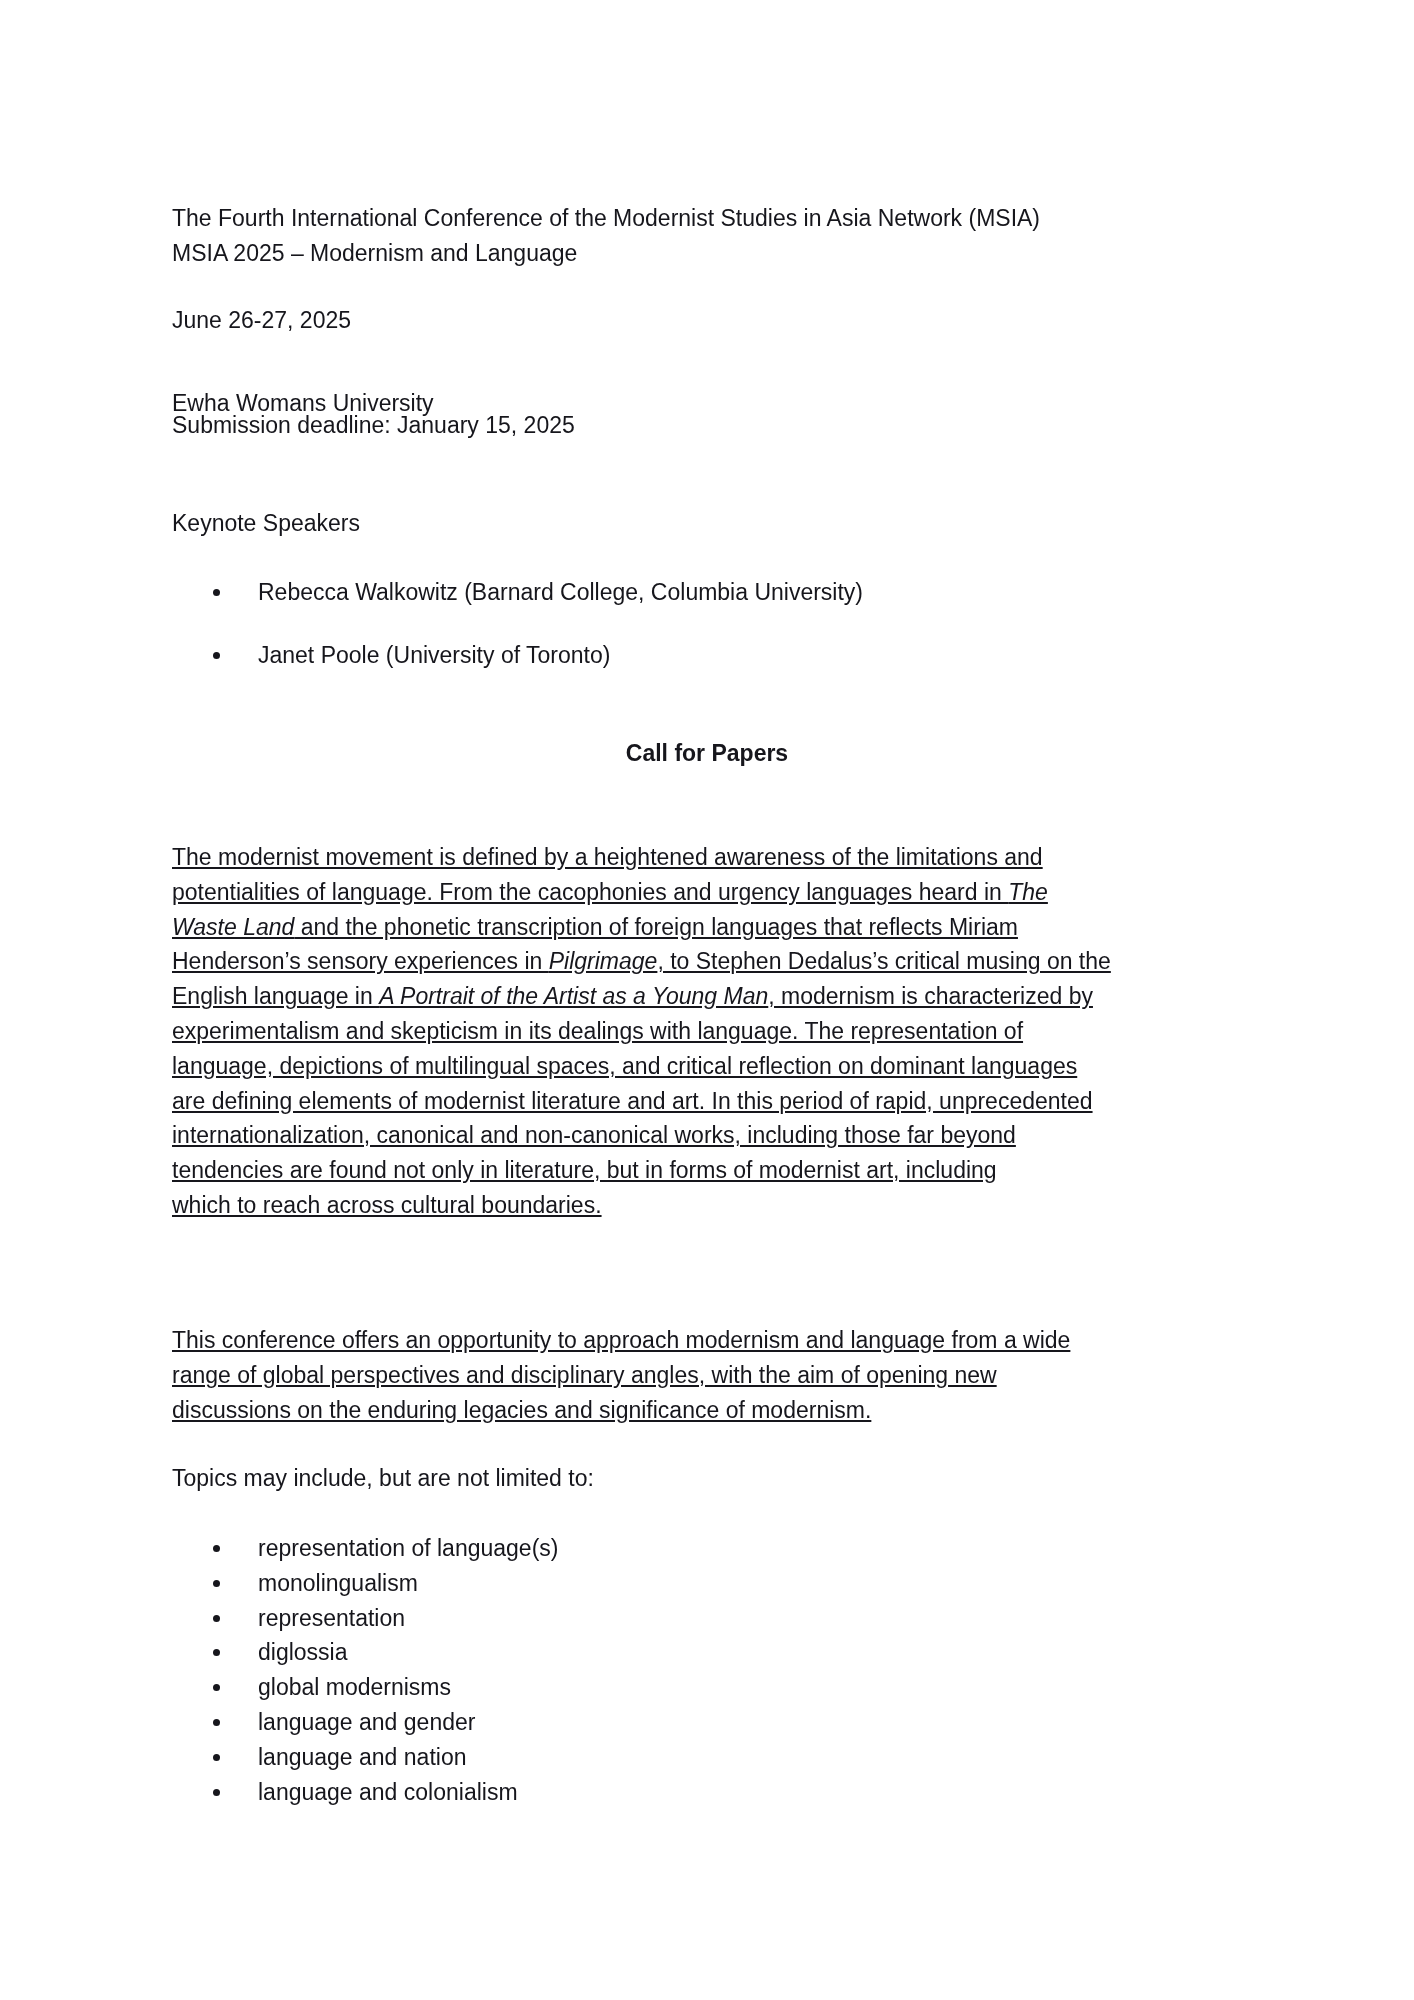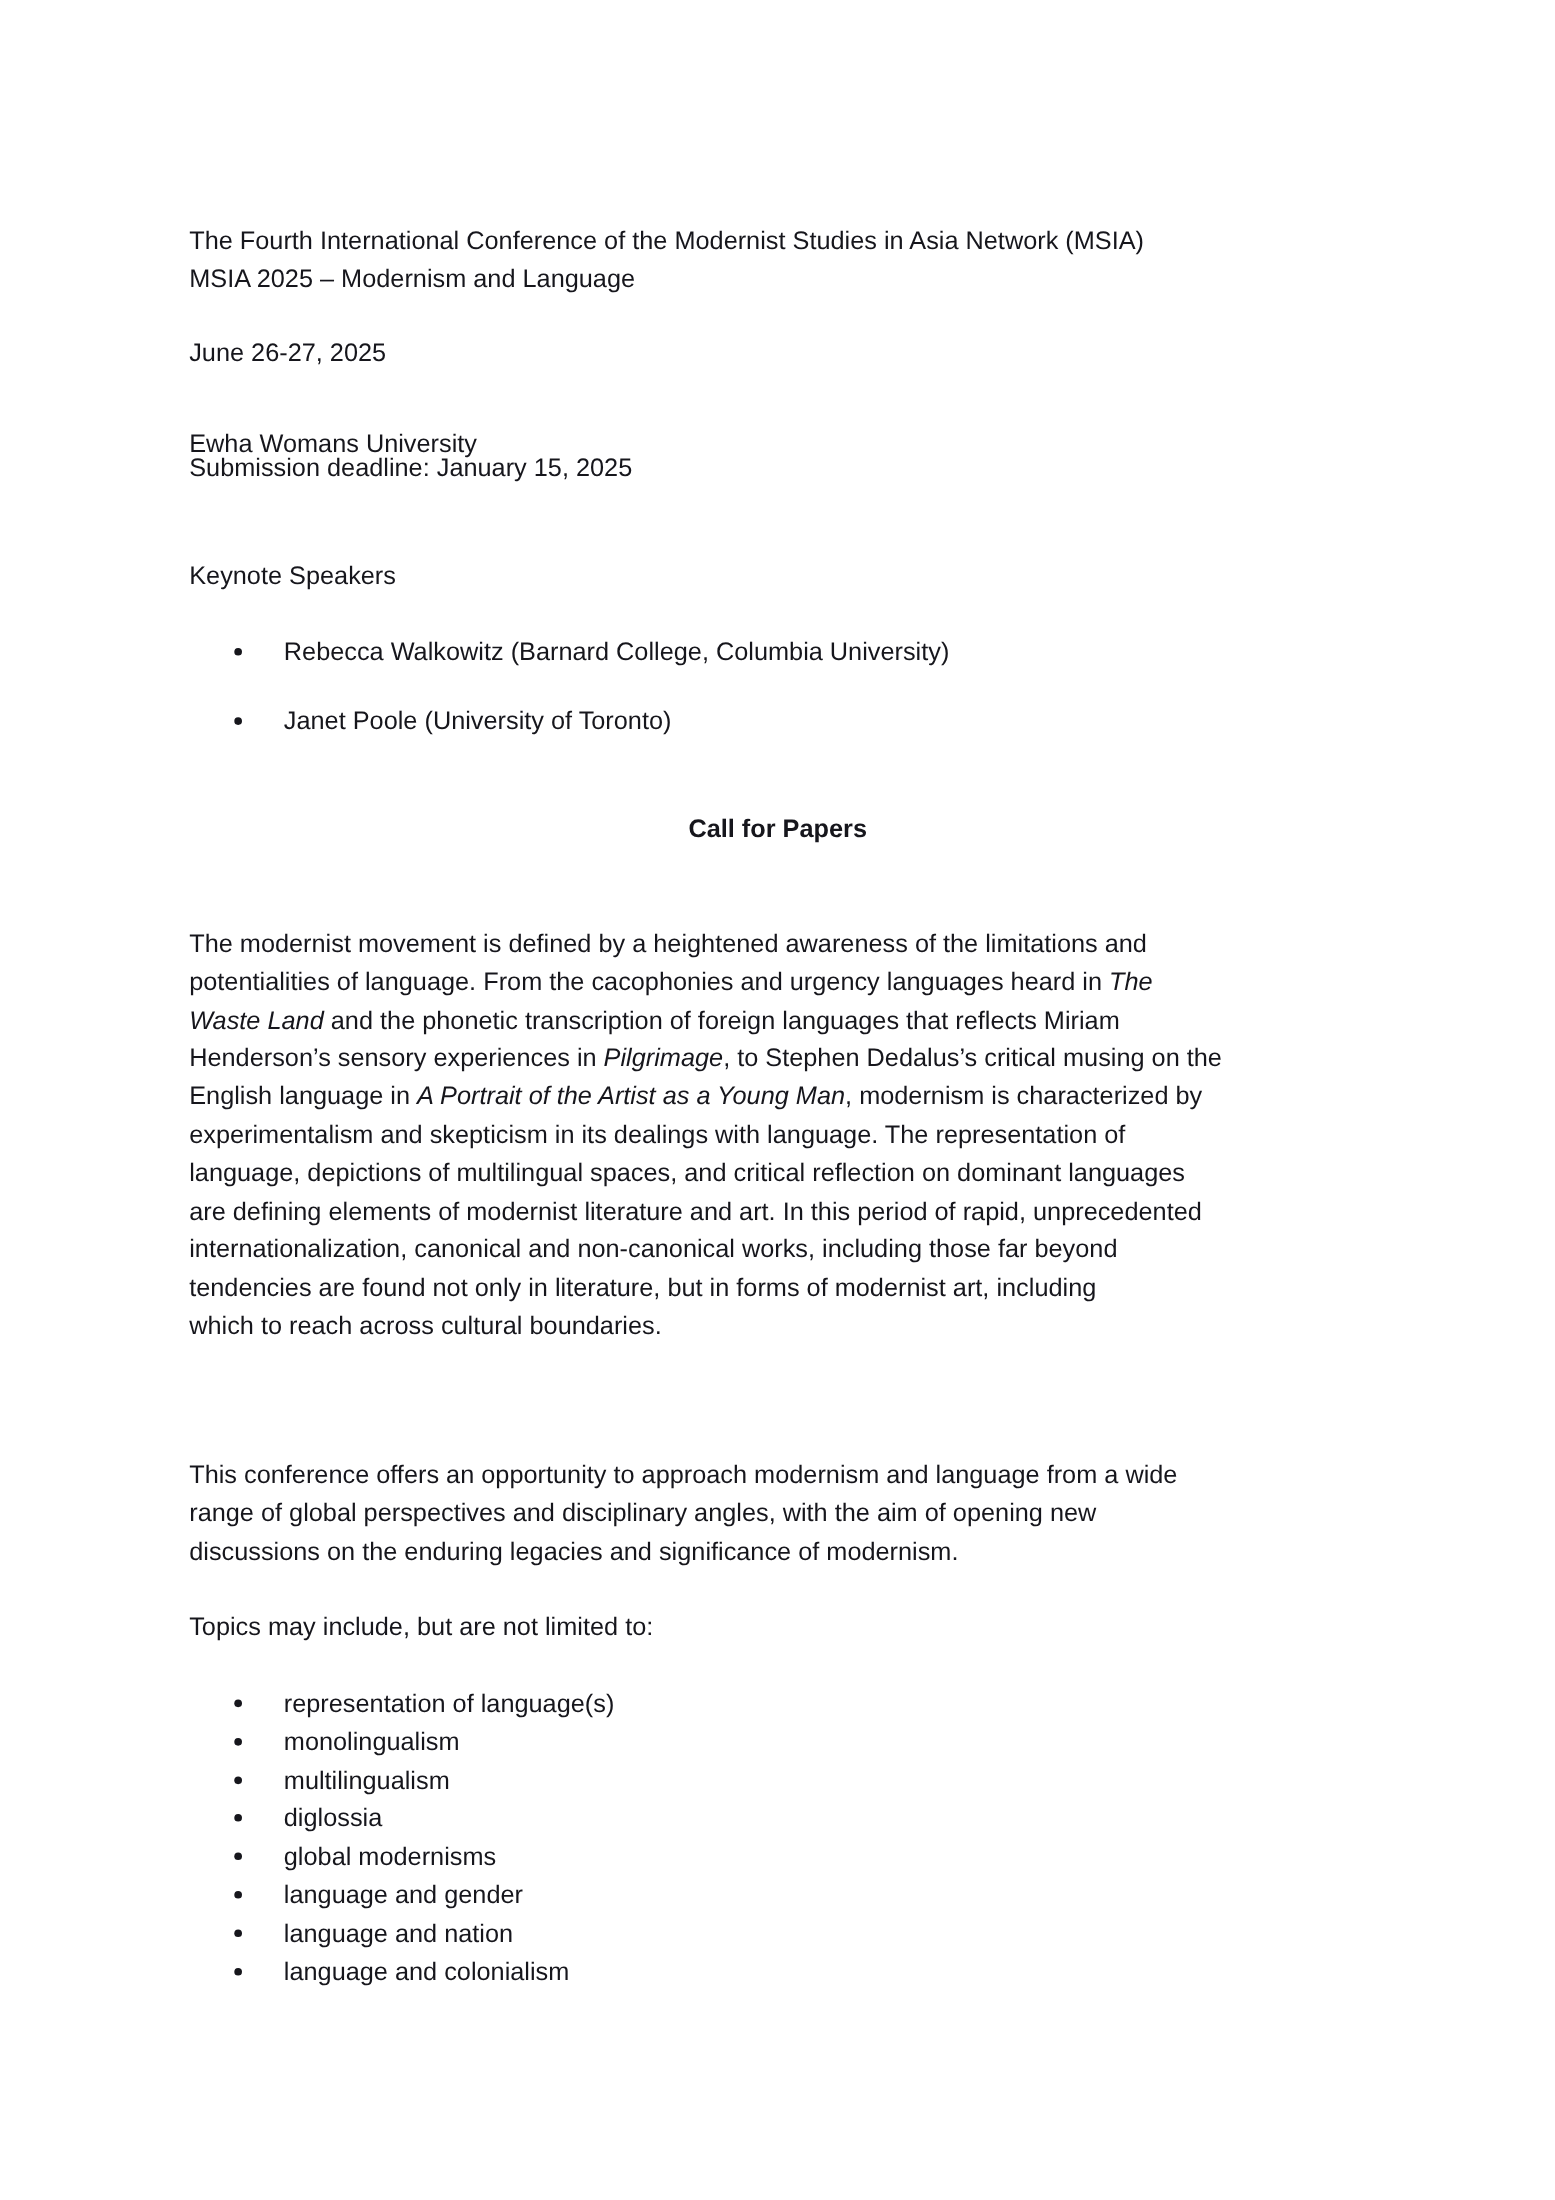--- a/index.html
+++ b/index.html
@@ -10,21 +10,21 @@
     font-family: "Liberation Sans", sans-serif;
     font-size: 23px;
     border-radius: 12px;
   }
   .line { position: absolute; left: 172px; white-space: nowrap; line-height: 35px; height: 35px; }
   .heading-cfp { position: absolute; left: 0; width: 1414px; text-align: center; font-weight: bold; line-height: 35px; top: 736px; }
   .bullet-row { position: absolute; left: 172px; white-space: nowrap; line-height: 35px; height: 35px; }
   .bullet { position: absolute; left: 41px; top: 0; width: 10px; }
   .bullet::before { content: ""; position: absolute; left: 0; top: 14px; width: 7px; height: 7px; border-radius: 50%; background: #16161c; }
   .bullet-text { position: absolute; left: 86px; top: 0; }
-  .para { position: absolute; left: 172px; width: 1080px; line-height: 34.8px; }
+  .para { position: absolute; left: 172px; width: 1080px; line-height: 34.8px; text-decoration: underline; }
   .para .pl { display: block; white-space: nowrap; height: 34.8px; }
   em { font-style: italic; }
 </style>
 </head>
 <body>
 
 <div class="page">
 
   <div class="line" style="top:201px;">The Fourth International Conference of the Modernist Studies in Asia Network (MSIA)</div>
   <div class="line" style="top:236px;">MSIA 2025 – Modernism and Language</div>
@@ -73,21 +73,21 @@
       <div class="bullet-row" style="top: 1531px;">
         <span class="bullet"></span>
         <span class="bullet-text">representation of language(s)</span>
       </div>
       <div class="bullet-row" style="top: 1565.8px;">
         <span class="bullet"></span>
         <span class="bullet-text">monolingualism</span>
       </div>
       <div class="bullet-row" style="top: 1600.6px;">
         <span class="bullet"></span>
-        <span class="bullet-text">multilingualism</span>
+        <span class="bullet-text">representation</span>
       </div>
       <div class="bullet-row" style="top: 1635.4px;">
         <span class="bullet"></span>
         <span class="bullet-text">diglossia</span>
       </div>
       <div class="bullet-row" style="top: 1670.2px;">
         <span class="bullet"></span>
         <span class="bullet-text">global modernisms</span>
       </div>
       <div class="bullet-row" style="top: 1705px;">

